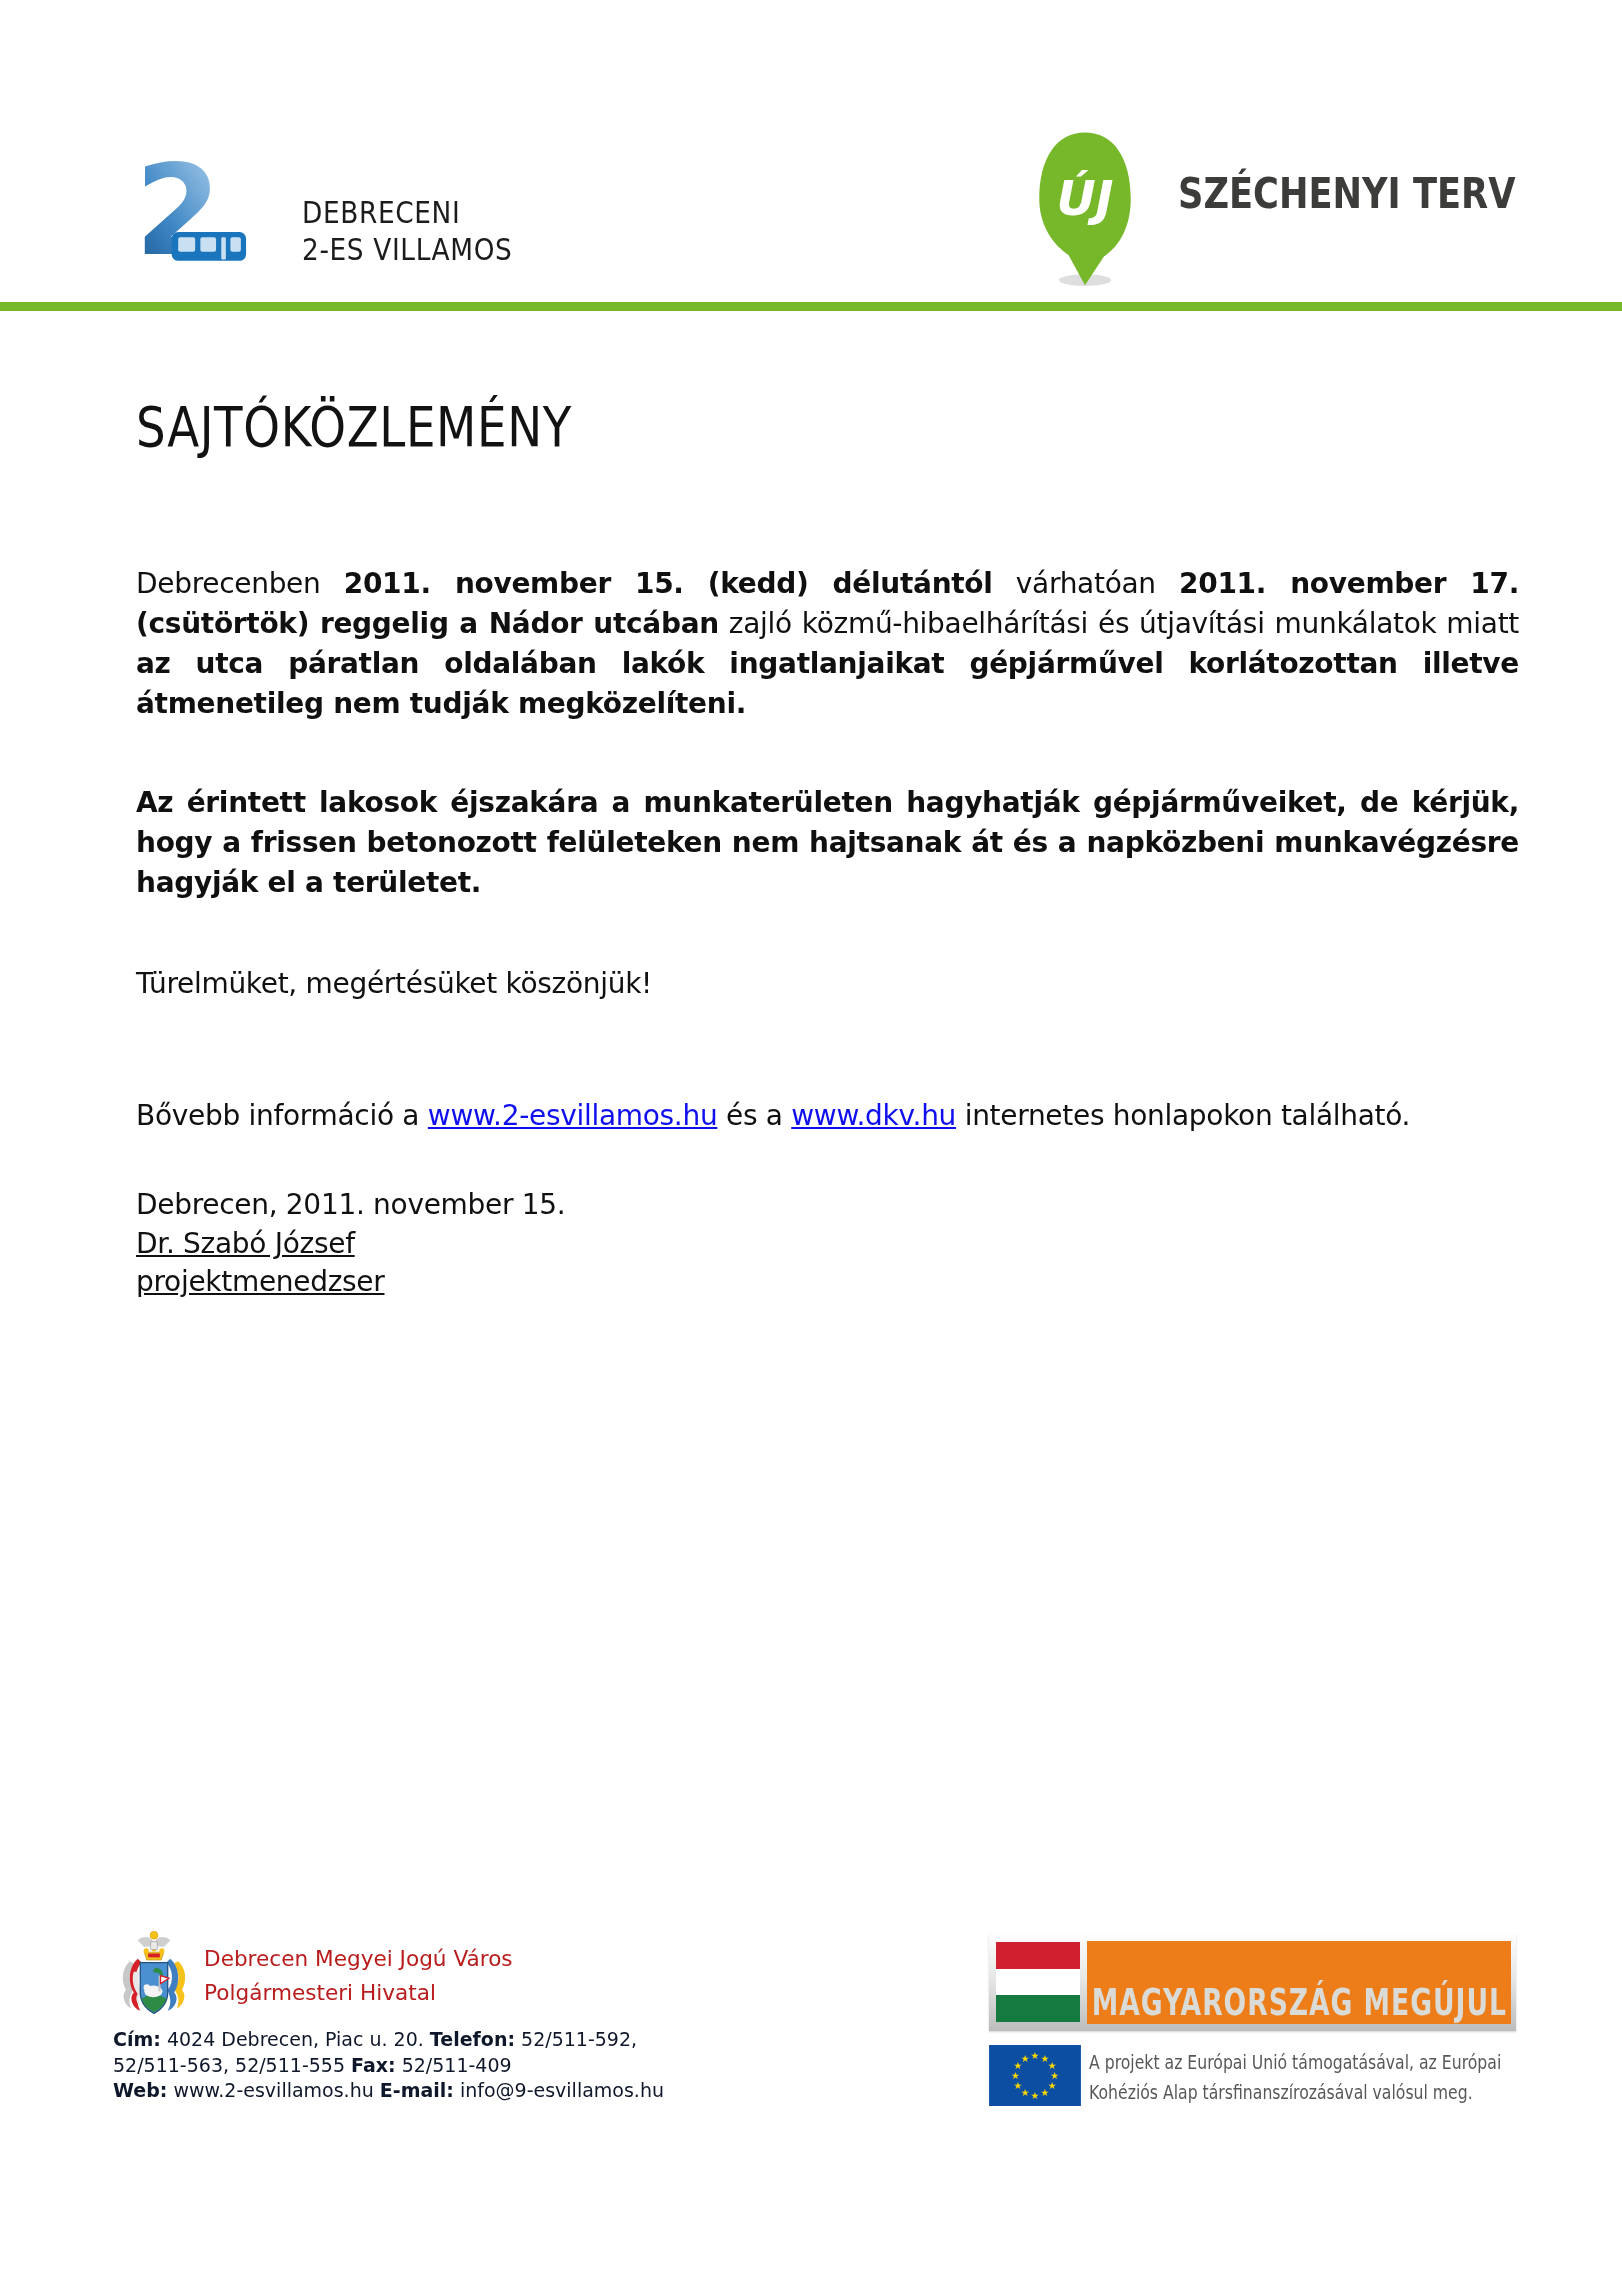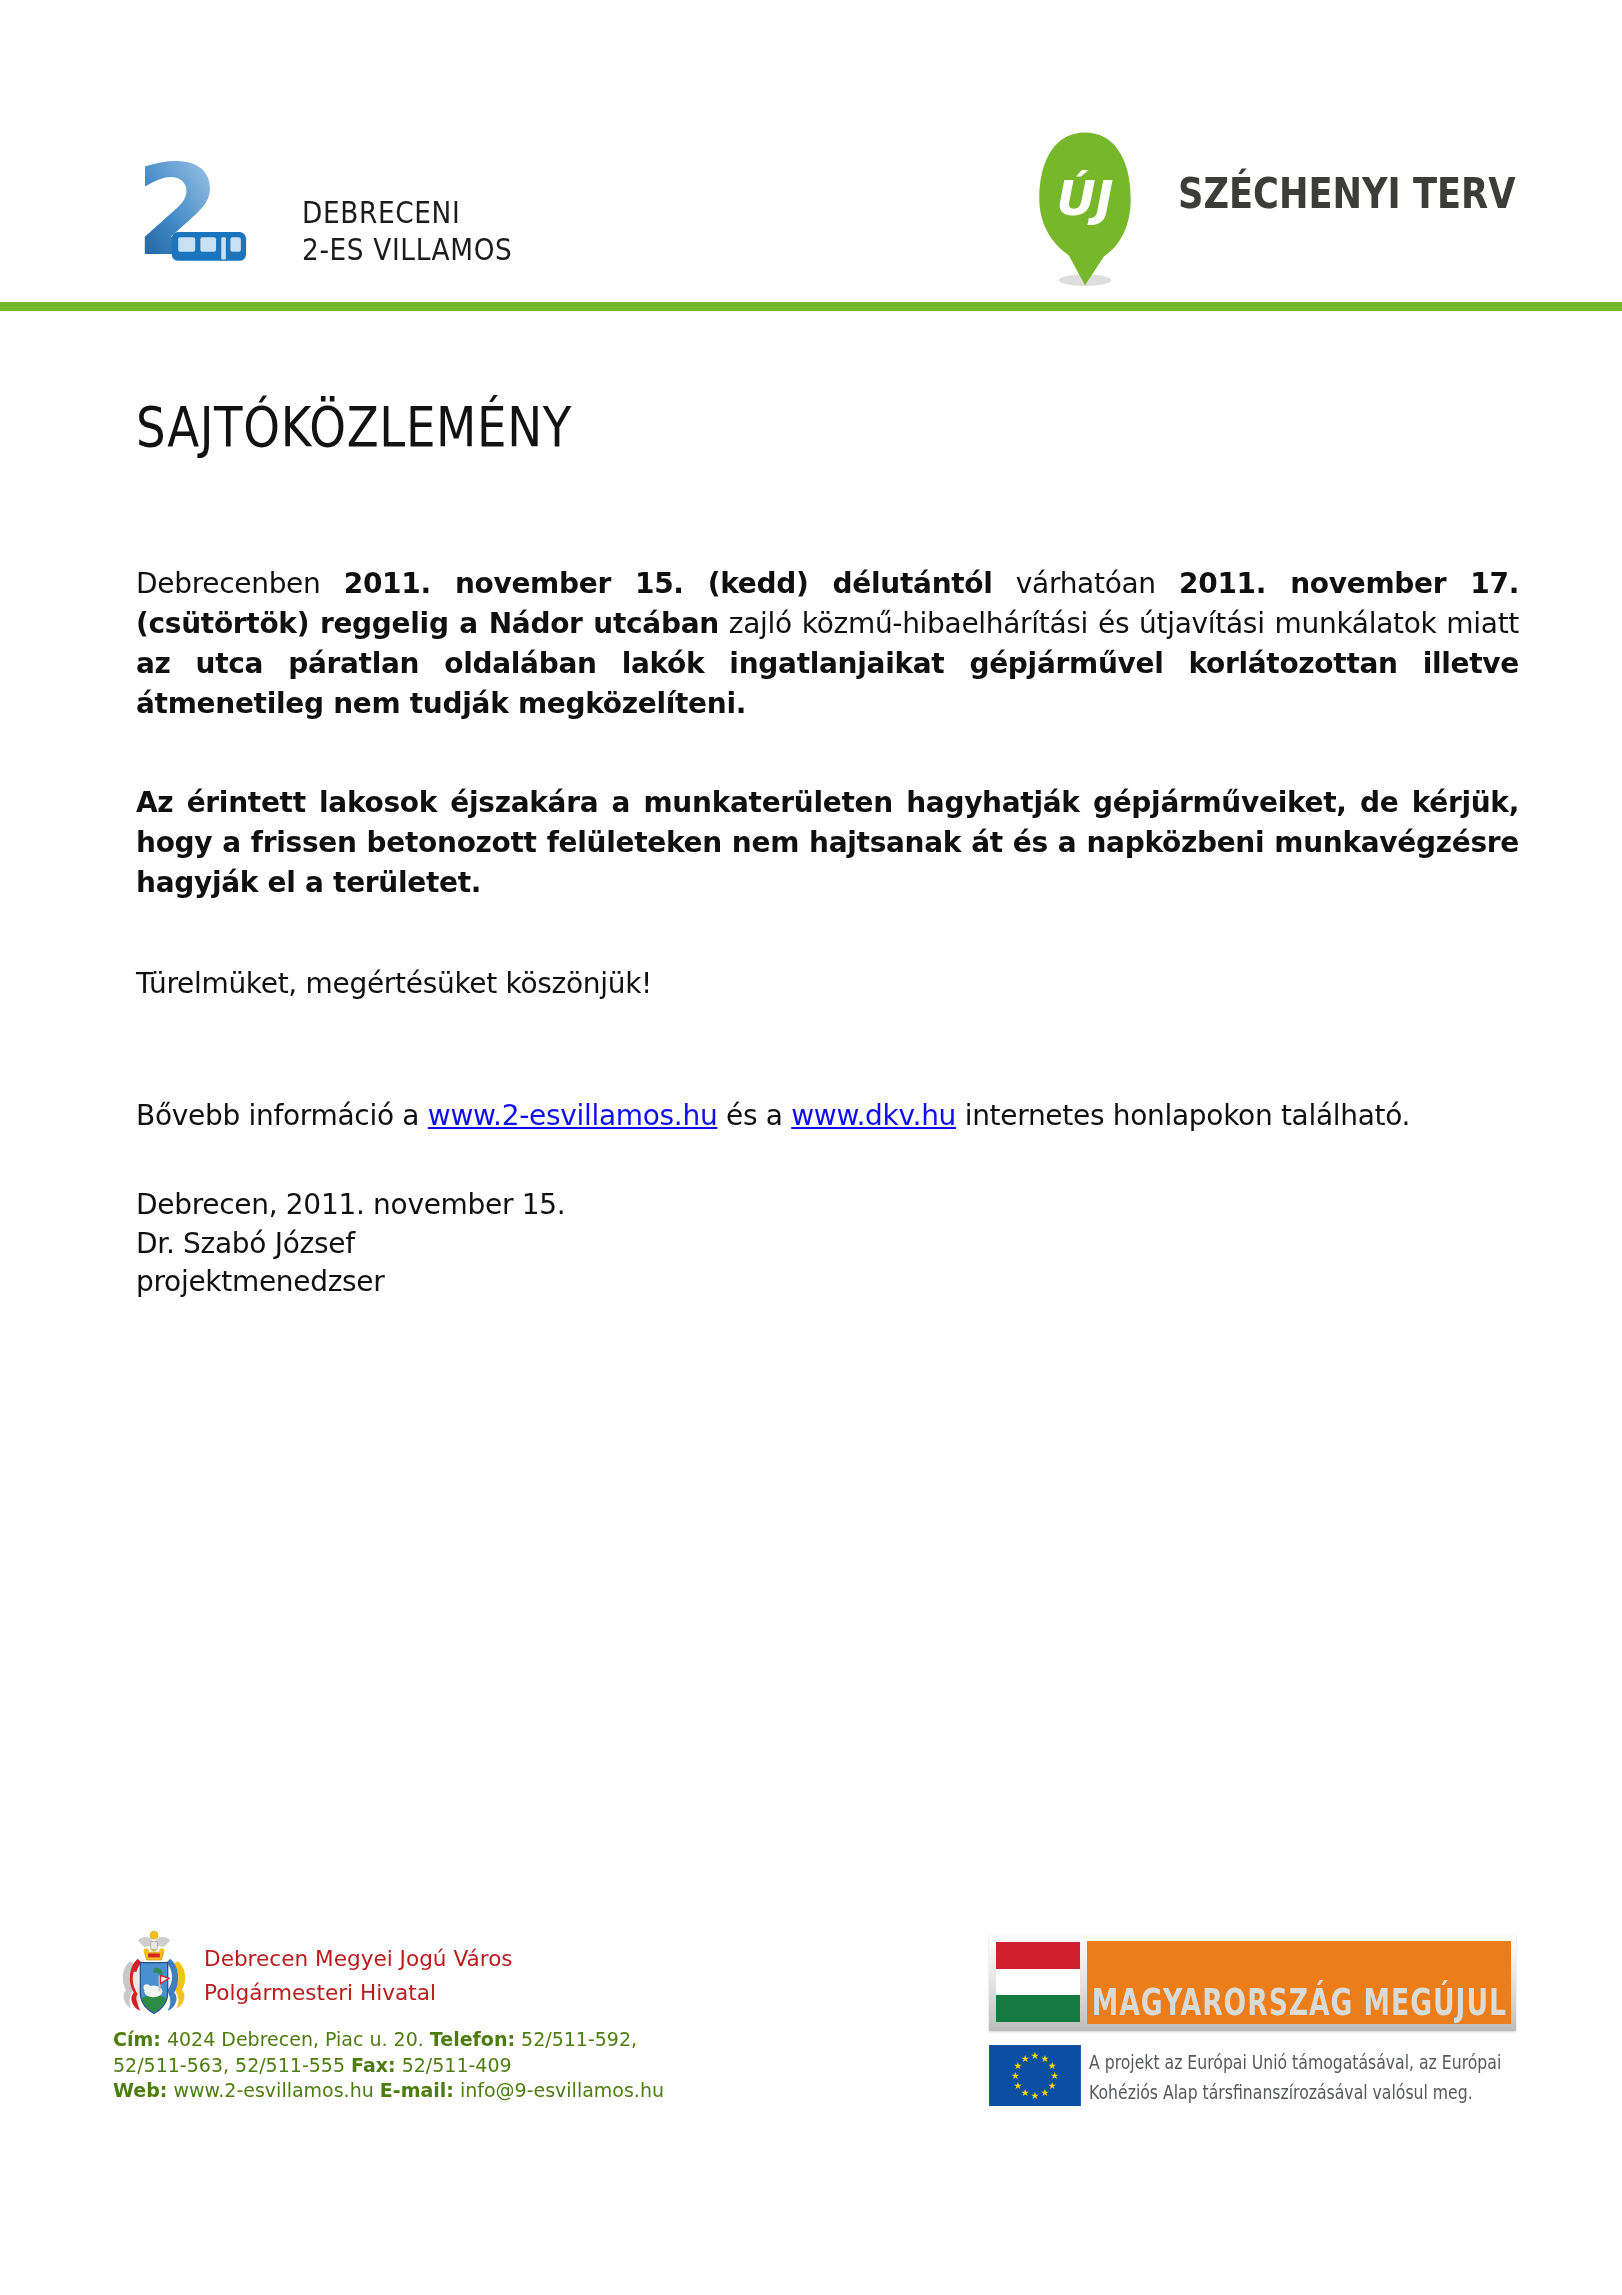--- a/index.html
+++ b/index.html
@@ -42,34 +42,34 @@
     font-size:28px;line-height:40px;
     letter-spacing:-0.3px;color:#101010;
     text-align:justify;
   }
   .p1{top:564px;}
   .p2{top:783px;font-weight:bold;}
   .plain{text-align:left;}
   .thanks{top:964px;}
   .info{top:1096px;}
   .dateline{top:1161px;margin-top:24px;}
-  .signature{top:1225px;line-height:38px;}
+  .signature{top:1225px;line-height:38px;text-decoration:underline;}
   .body-text b{font-weight:bold;}
   a.doclink{color:#0f0fee;text-decoration:underline;cursor:pointer;}
 
   
   .coat-box{left:118px;top:1930px;width:72px;height:90px;}
   .org-text{
     left:204px;top:1942px;
     font-size:21.6px;line-height:34px;font-weight:normal;color:#b91c1c;
     letter-spacing:0;
   }
   .contact-text{
     left:113px;top:2027px;
-    font-size:19px;line-height:25.5px;color:#4d7c0f;
+    font-size:19px;line-height:25.5px;color:#0f172a;
   }
   .contact-text b{font-weight:bold;}
 
   
   .banner{
     left:989px;top:1934px;width:527px;height:97px;
     background:linear-gradient(180deg,#fdfdfd 0%,#e7e7e7 45%,#bcbcbc 100%);
     box-shadow:0 1.3px 2px rgba(0,0,0,.18);
   }
   .banner-flag{position:absolute;left:7.2px;top:7.9px;width:84px;height:80px;}

